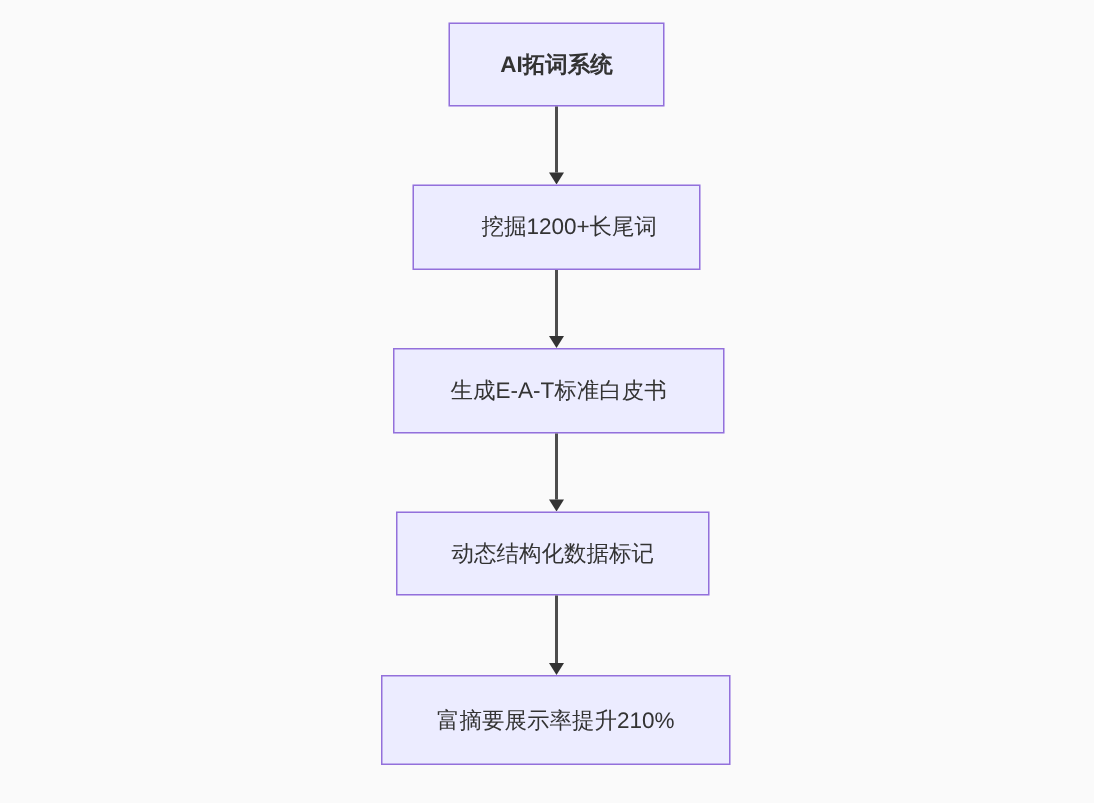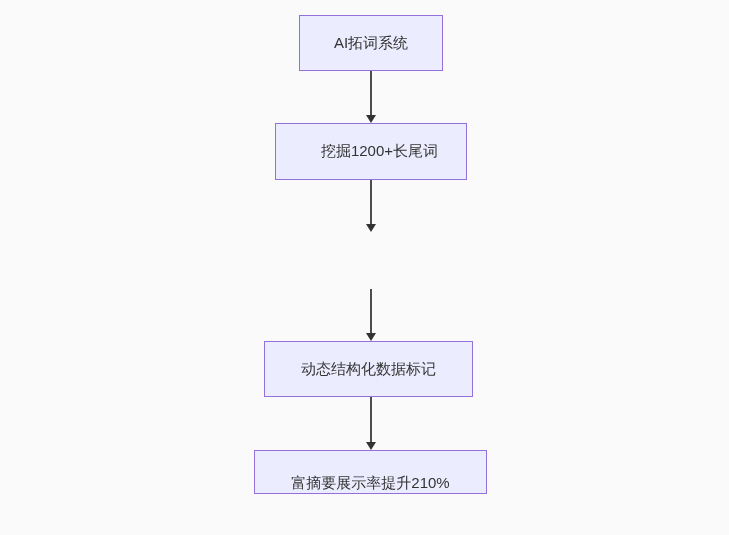--- a/index.html
+++ b/index.html
@@ -44,25 +44,25 @@
     background: #4d4d4d;
   }
   .flow-arrow .head {
     width: 0;
     height: 0;
     border-left: 5px solid transparent;
     border-right: 5px solid transparent;
     border-top: 8px solid #333333;
   }
   
-  #node-0 { left: 299px; top: 15px;  width: 144px; height: 56px; }
+  #node-0 { left: 299px; top: 15px;  width: 144px; height: 56px; font-weight: bold; }
   #node-1 { left: 275px; top: 123px; width: 192px; height: 57px; padding-left: 17px; }
   #node-2 { left: 262px; top: 232px; width: 221px; height: 57px; }
   #node-3 { left: 264px; top: 341px; width: 209px; height: 56px; }
-  #node-4 { left: 254px; top: 450px; width: 233px; height: 44px; align-items: flex-end; }
+  #node-4 { left: 254px; top: 450px; width: 233px; height: 60px; }
   
   #edge-0 { left: 365px; top: 71px;  height: 52px; }
   #edge-1 { left: 365px; top: 180px; height: 52px; }
   #edge-2 { left: 365px; top: 289px; height: 52px; }
   #edge-3 { left: 365px; top: 397px; height: 53px; }
 </style>
 </head>
 <body>
 
 <div class="canvas">
@@ -78,20 +78,23 @@
 
   <div class="flow-node" id="node-1">
     <span>挖掘1200+长尾词</span>
   </div>
 
   <div class="flow-arrow" id="edge-1">
     <div class="shaft"></div>
     <div class="head"></div>
   </div>
 
+  <div class="flow-node" id="node-2">
+    <span>生成E-A-T标准白皮书</span>
+  </div>
 
   <div class="flow-arrow" id="edge-2">
     <div class="shaft"></div>
     <div class="head"></div>
   </div>
 
   <div class="flow-node" id="node-3">
     <span>动态结构化数据标记</span>
   </div>
 

